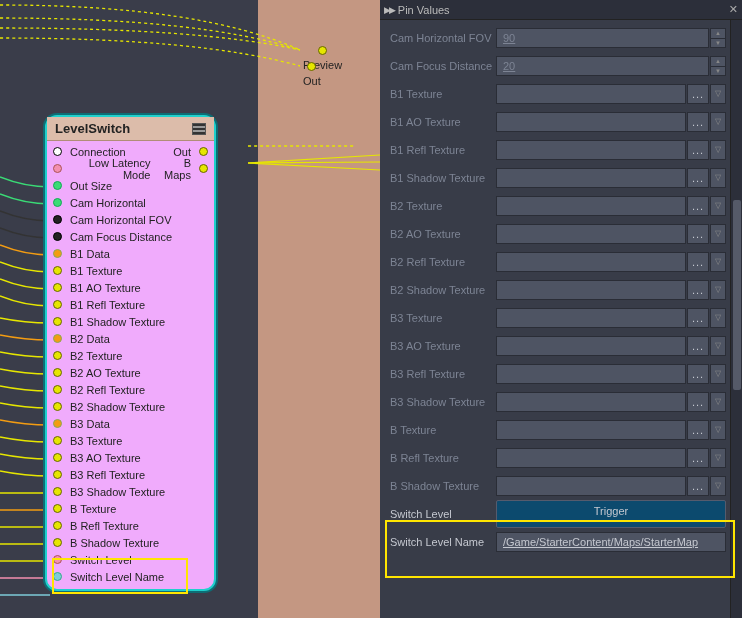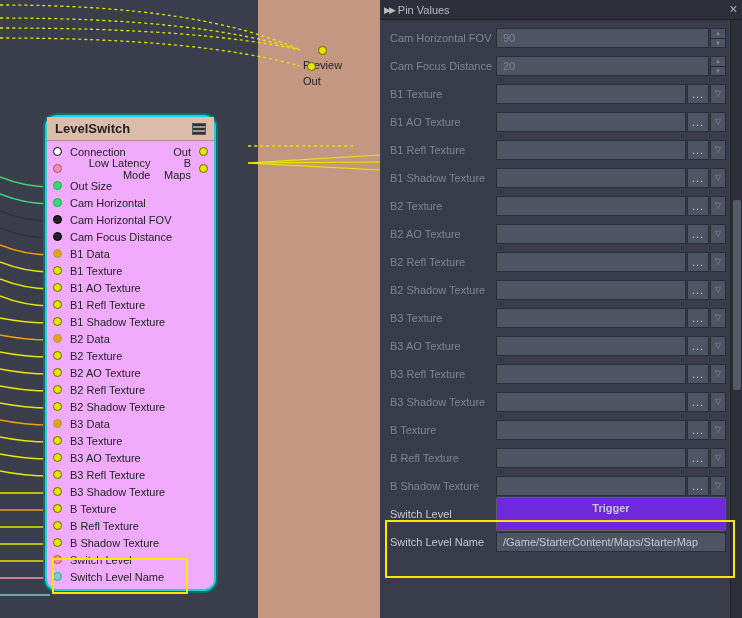--- a/index.html
+++ b/index.html
@@ -139,20 +139,21 @@
   .prop-label.active { color: #c5c8d0; }
   .prop-val {
     flex: 1;
     height: 20px;
     background: #4e5463;
     border: 1px solid #2a2d36;
     color: #c5c8d0;
     display: flex;
     align-items: center;
     padding: 0 6px;
+    text-decoration: underline;
   }
   .prop-val.dim { color:#7d8494; }
   .spinner {
     width: 16px; height: 20px;
     background: #4e5463;
     border: 1px solid #2a2d36;
     display:flex; flex-direction:column;
     margin-left:-1px;
   }
   .spinner div { flex:1; font-size:6px; text-align:center; color:#888; line-height:8px;}
@@ -172,28 +173,27 @@
     width: 16px; height:20px;
     background:#4e5463;
     border:1px solid #2a2d36;
     color:#888;
     font-size:8px;
     text-align:center;
     line-height:18px;
     margin-left:-1px;
   }
   .trig-btn {
-    flex:1; height:34px;
-    background:#6d28d9;
+    flex:1; height:28px;
+    background:#0c4a6e;
     border:1px solid #555b6d;
     color:#c5c8d0;
     text-align:center;
     line-height:20px;
     border-radius:2px;
-    font-weight:bold;
   }
   .hl-props {
     left: 385px; top: 520px; width: 350px; height: 58px;
     z-index:10;
   }
   .scroller {
     width: 12px;
     background: #2c2f3a;
     border-left:1px solid #222;
     height: 100%;

